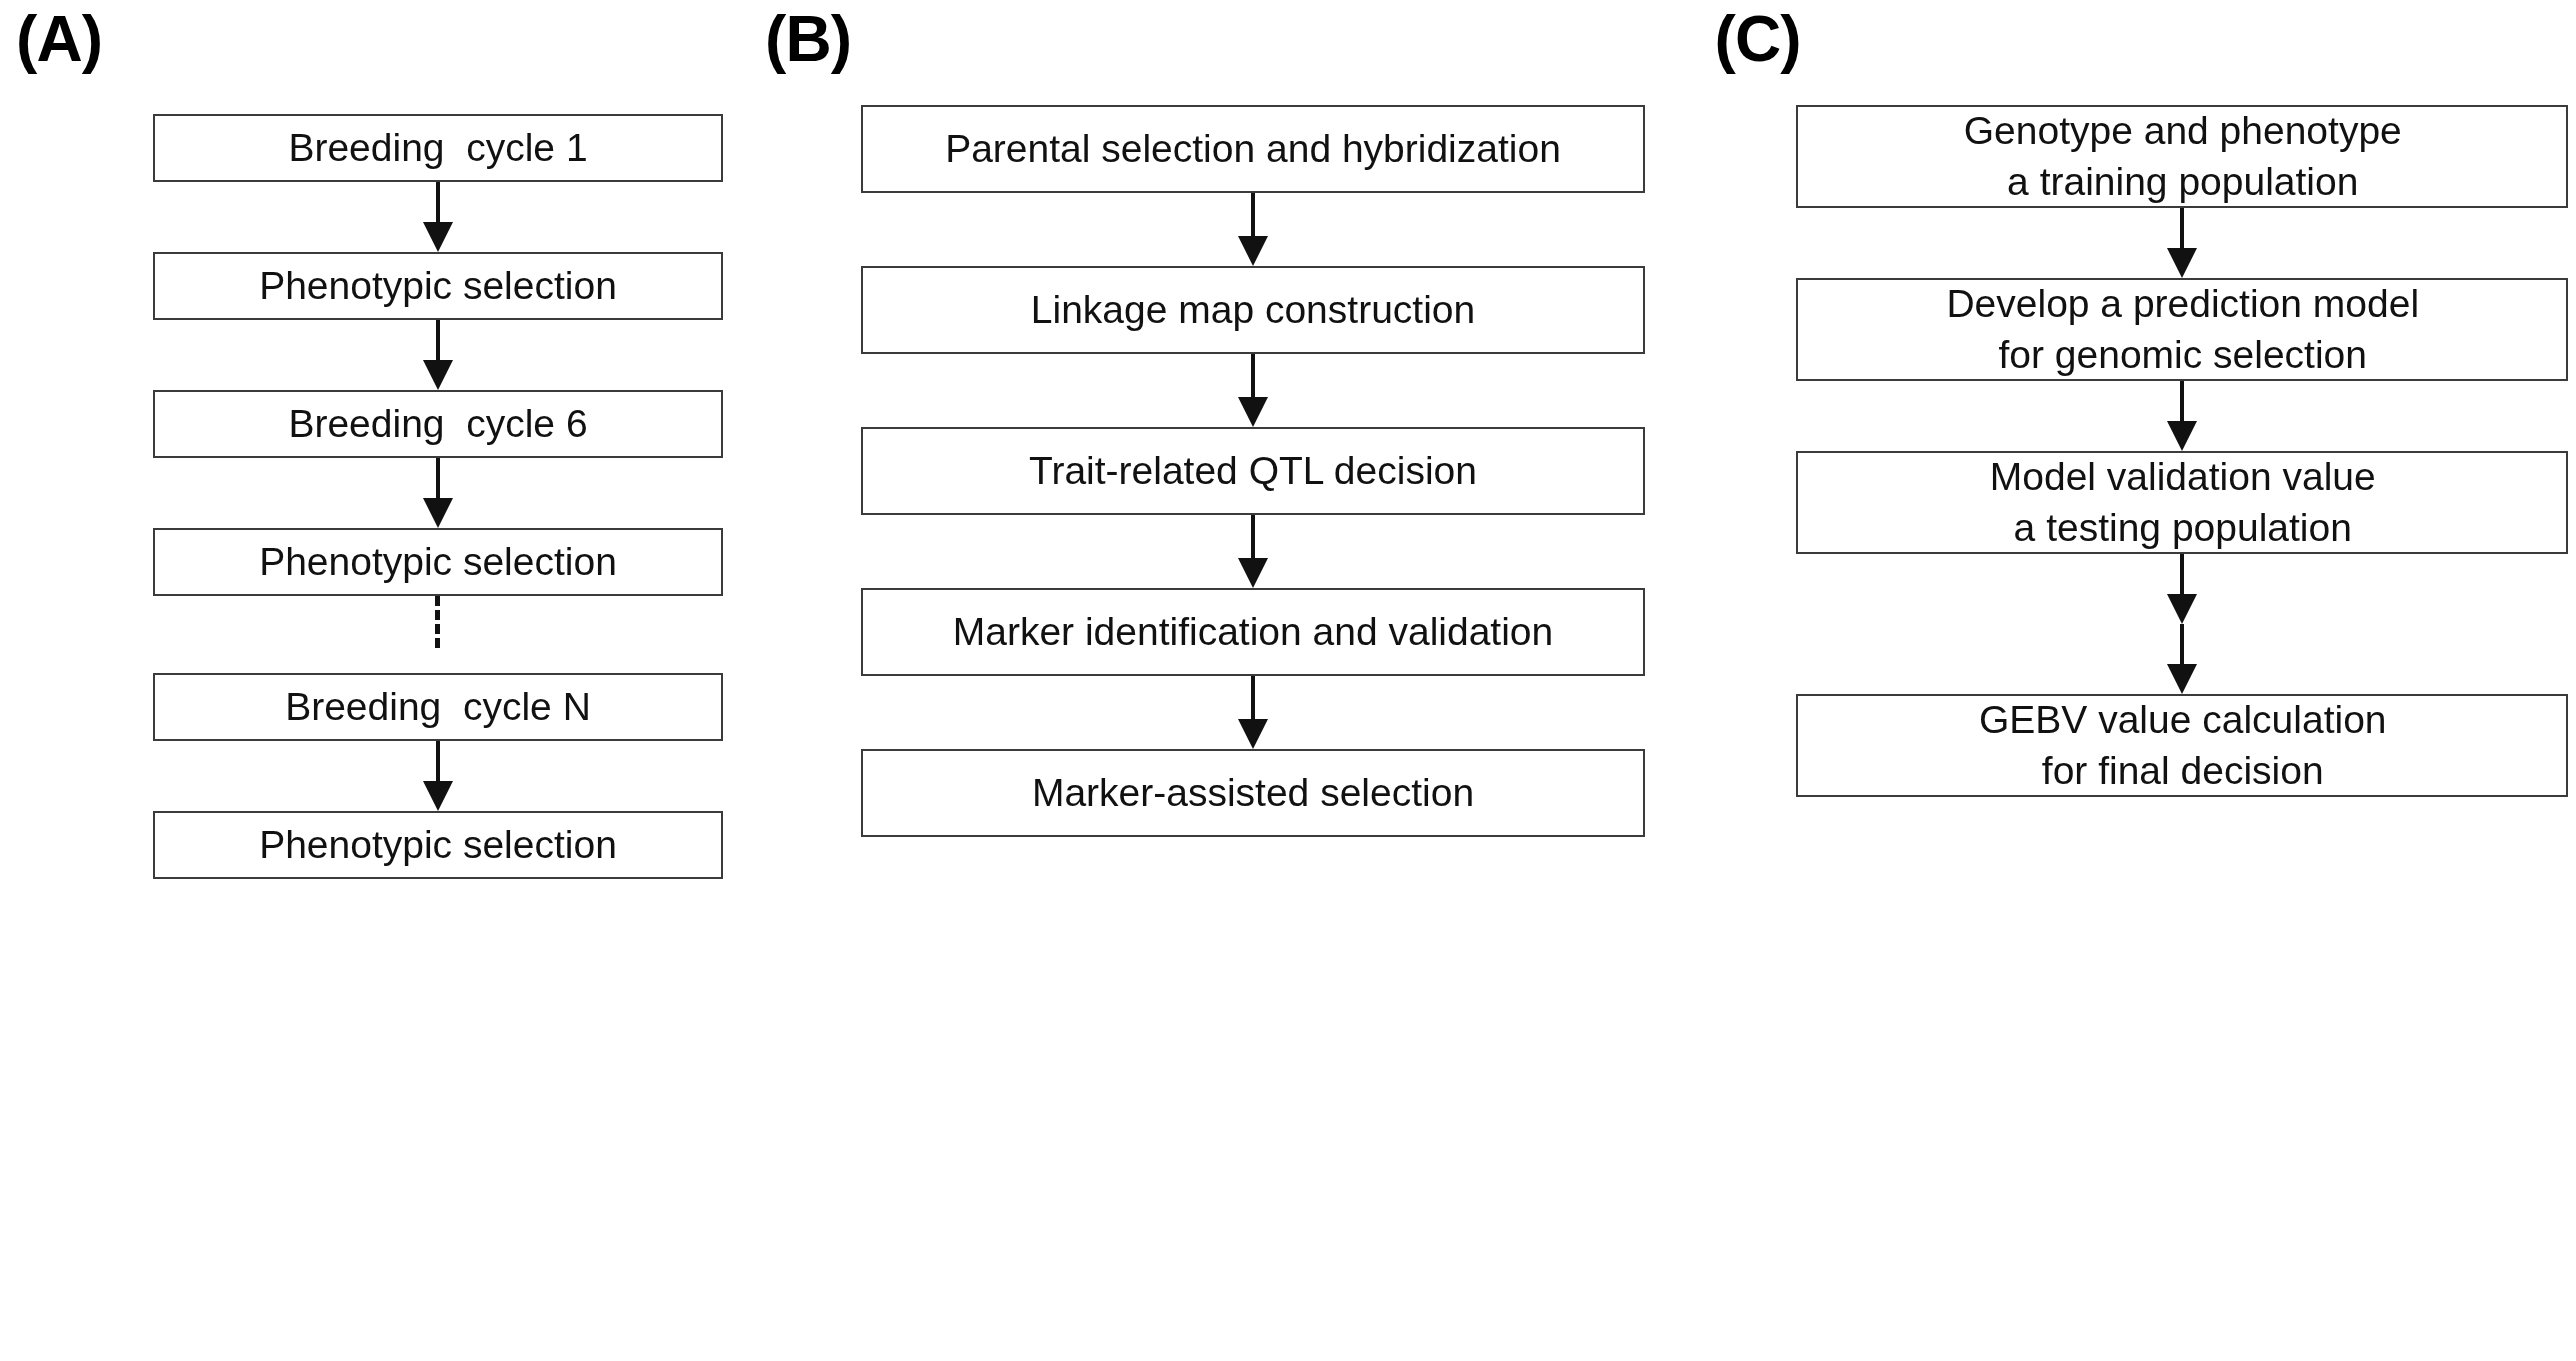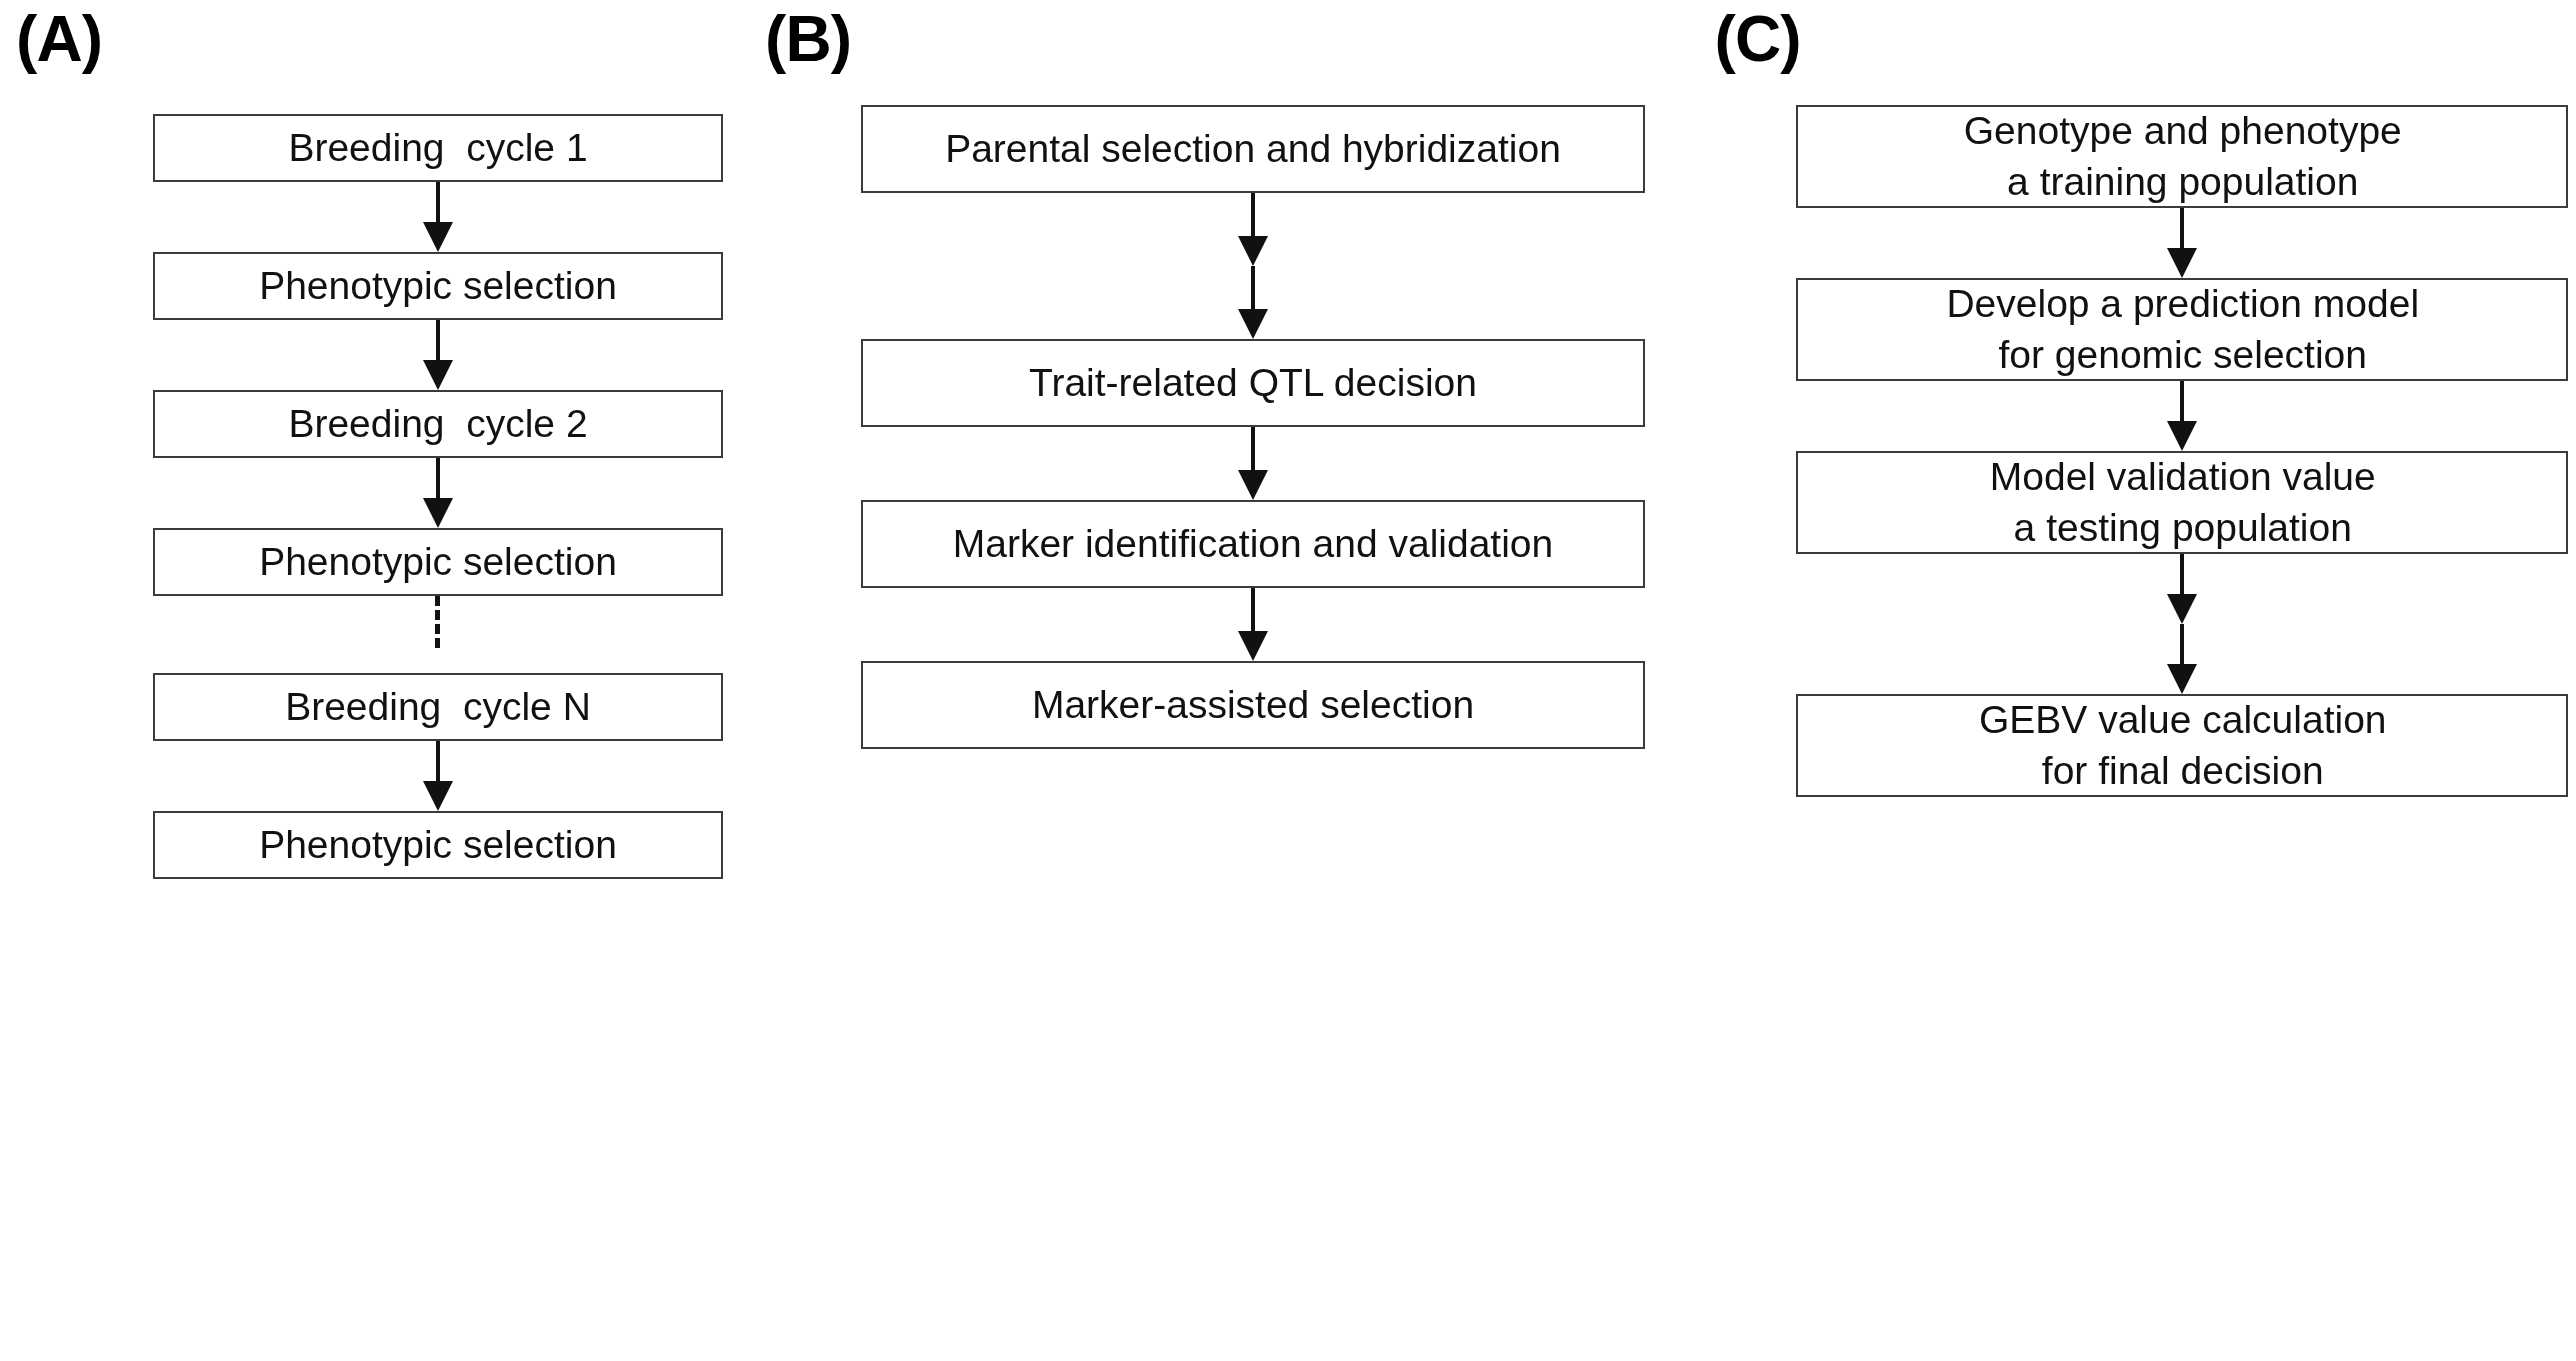--- a/index.html
+++ b/index.html
@@ -136,21 +136,21 @@
         <span class="head"></span>
       </div>
 
       <div class="node">Phenotypic selection</div>
 
       <div class="connector">
         <span class="shaft"></span>
         <span class="head"></span>
       </div>
 
-      <div class="node">Breeding  cycle 2</div>
+      <div class="node">Breeding  cycle 6</div>
 
       <div class="connector">
         <span class="shaft"></span>
         <span class="head"></span>
       </div>
 
       <div class="node">Phenotypic selection</div>
 
       <div class="connector dashed">
         <span class="shaft"></span>
@@ -172,20 +172,21 @@
 
     <div class="flow col-b" style="left:105px; top:105px; width:784px;">
 
       <div class="node">Parental selection and hybridization</div>
 
       <div class="connector">
         <span class="shaft"></span>
         <span class="head"></span>
       </div>
 
+      <div class="node">Linkage map construction</div>
 
       <div class="connector">
         <span class="shaft"></span>
         <span class="head"></span>
       </div>
 
       <div class="node">Trait-related QTL decision</div>
 
       <div class="connector">
         <span class="shaft"></span>

